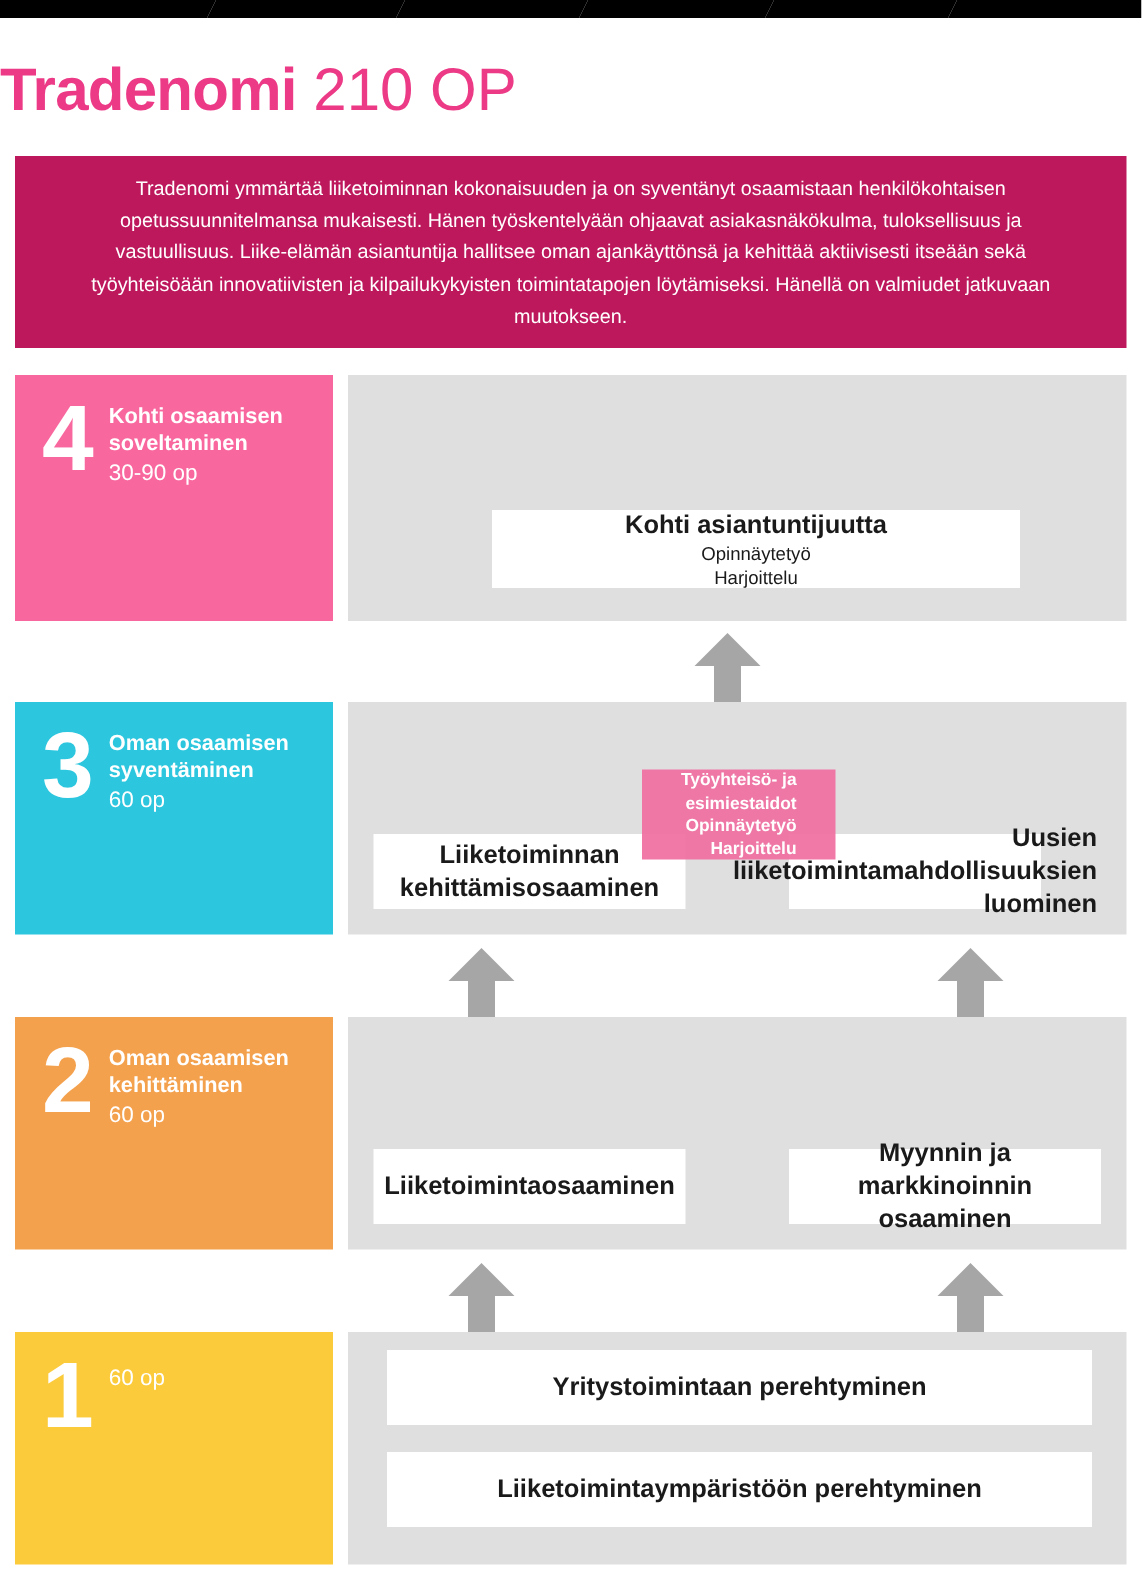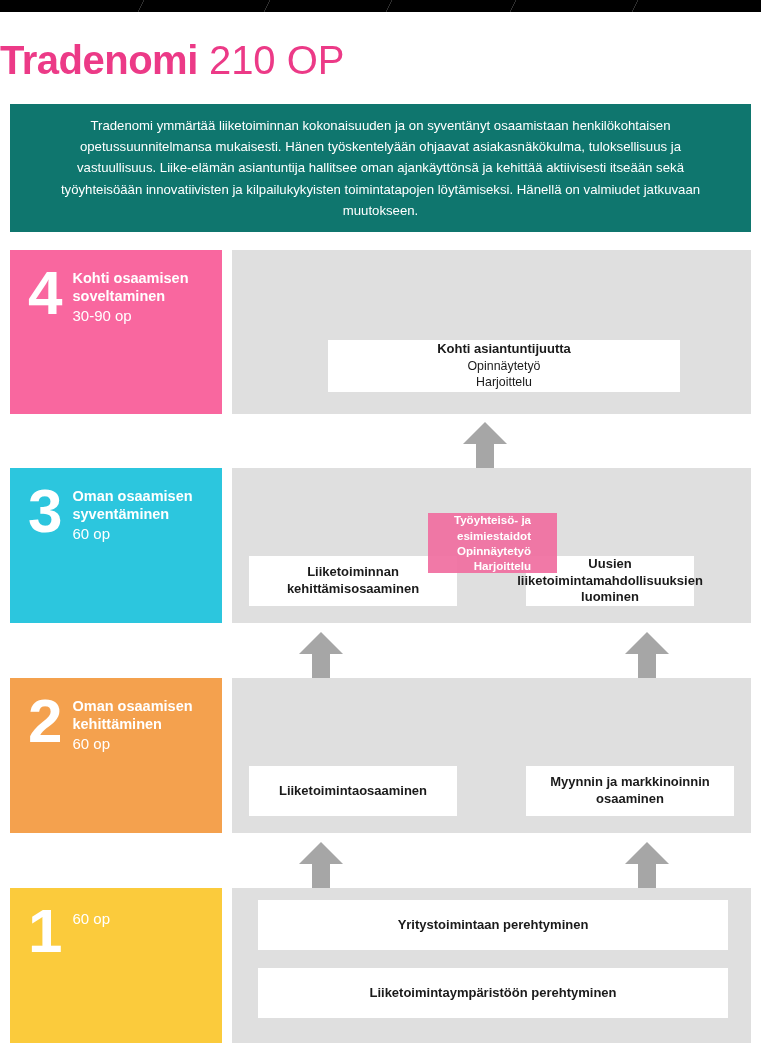--- a/index.html
+++ b/index.html
@@ -44,21 +44,21 @@
     letter-spacing: 0px;
   }
 
   
   #description-box {
     position: absolute;
     top: 104px;
     left: 10px;
     width: 741px;
     height: 128px;
-    background: #0f766e;
+    background: #be185d;
     display: flex;
     align-items: center;
     justify-content: center;
     padding: 6px 42px;
   }
   #description-text {
     color: #ffffff;
     font-size: 13.2px;
     line-height: 1.62;
     text-align: center;
@@ -114,21 +114,21 @@
   .card {
     position: absolute;
     background: #ffffff;
     display: flex;
     align-items: center;
     justify-content: center;
     text-align: center;
     padding: 6px 10px;
   }
   .card-title {
-    font-size: 13px;
+    font-size: 17px;
     font-weight: bold;
     color: #1a1a1a;
     line-height: 1.3;
   }
   .card-sub {
     font-size: 12.4px;
     font-weight: normal;
     color: #1a1a1a;
     line-height: 1.32;
   }
@@ -202,21 +202,21 @@
     <div class="level-number">3</div>
     <div class="level-heading">
       <div class="level-title">Oman osaamisen syventäminen</div>
       <div class="level-credits">60 op</div>
     </div>
   </div>
   <div class="level-panel">
     <div class="card" style="left:17px; top:88px; width:208px; height:50px;">
       <div class="card-title">Liiketoiminnan kehittämisosaaminen</div>
     </div>
-    <div class="card" style="left:294px; top:88px; width:168px; height:50px;">
+    <div class="card" style="left:294px; top:88px; width:168px; height:50px;text-align:right;">
       <div class="card-title">Uusien liiketoimintamahdollisuuksien luominen</div>
     </div>
     <div class="overlay-card" style="left:196px; top:45px; width:129px; height:60px;">
       <div class="overlay-text">
         <div>Työyhteisö- ja</div>
         <div>esimiestaidot</div>
         <div>Opinnäytetyö</div>
         <div>Harjoittelu</div>
       </div>
     </div>

